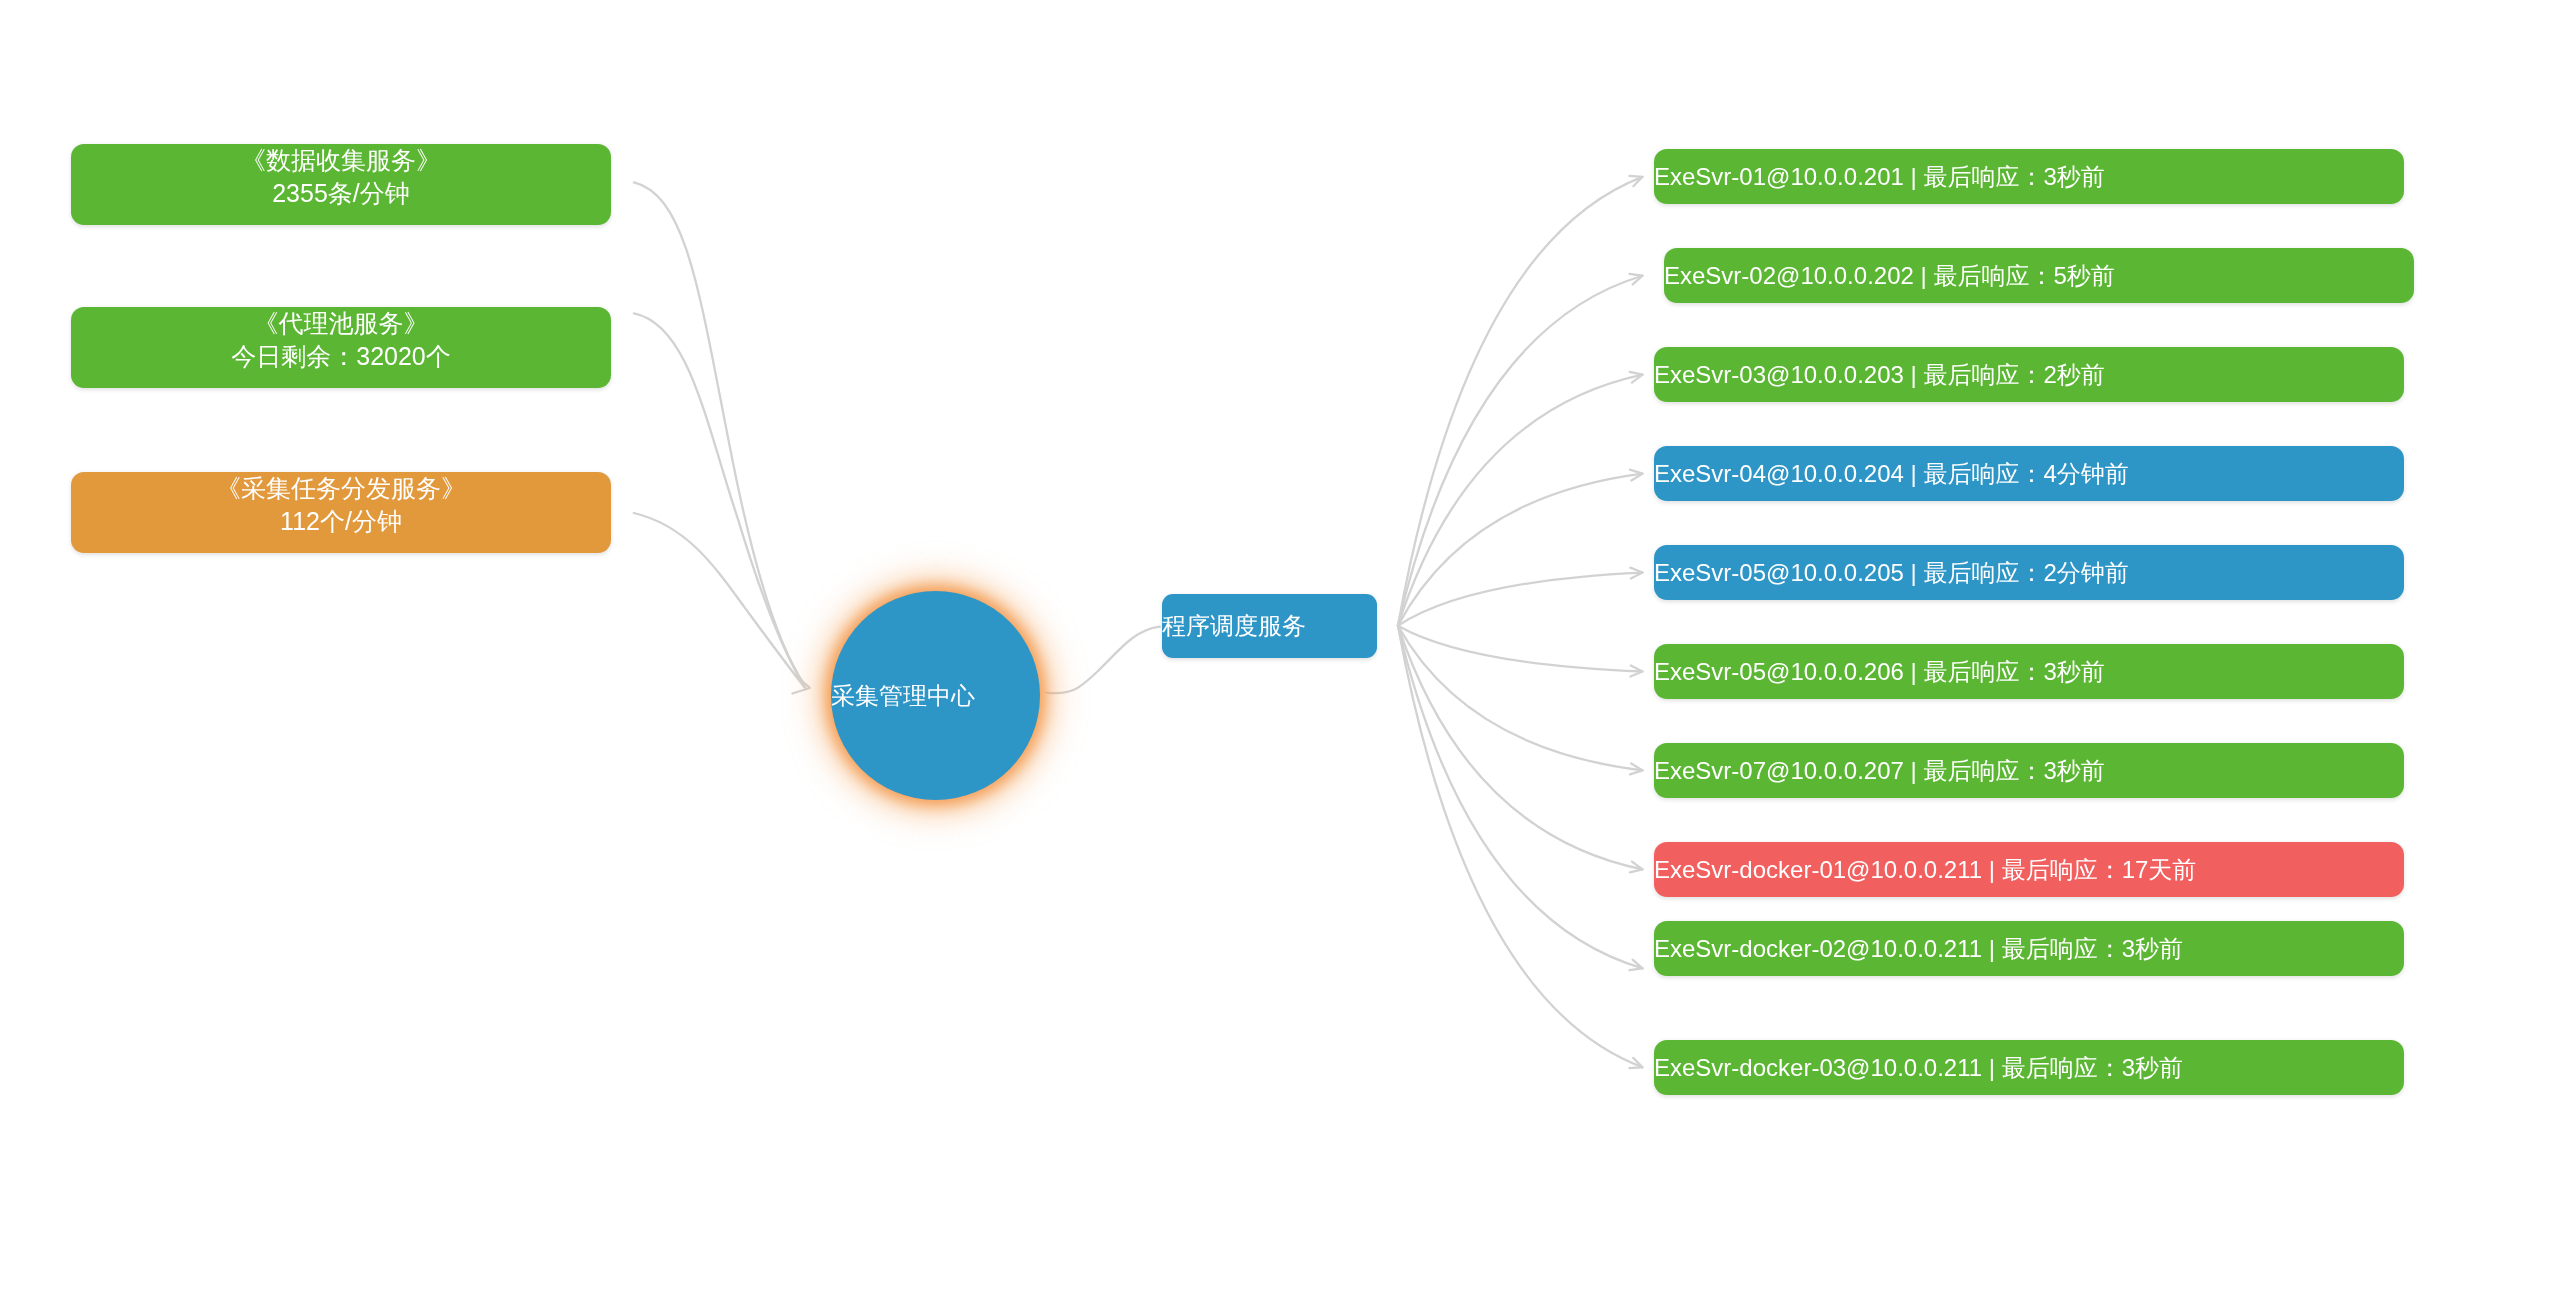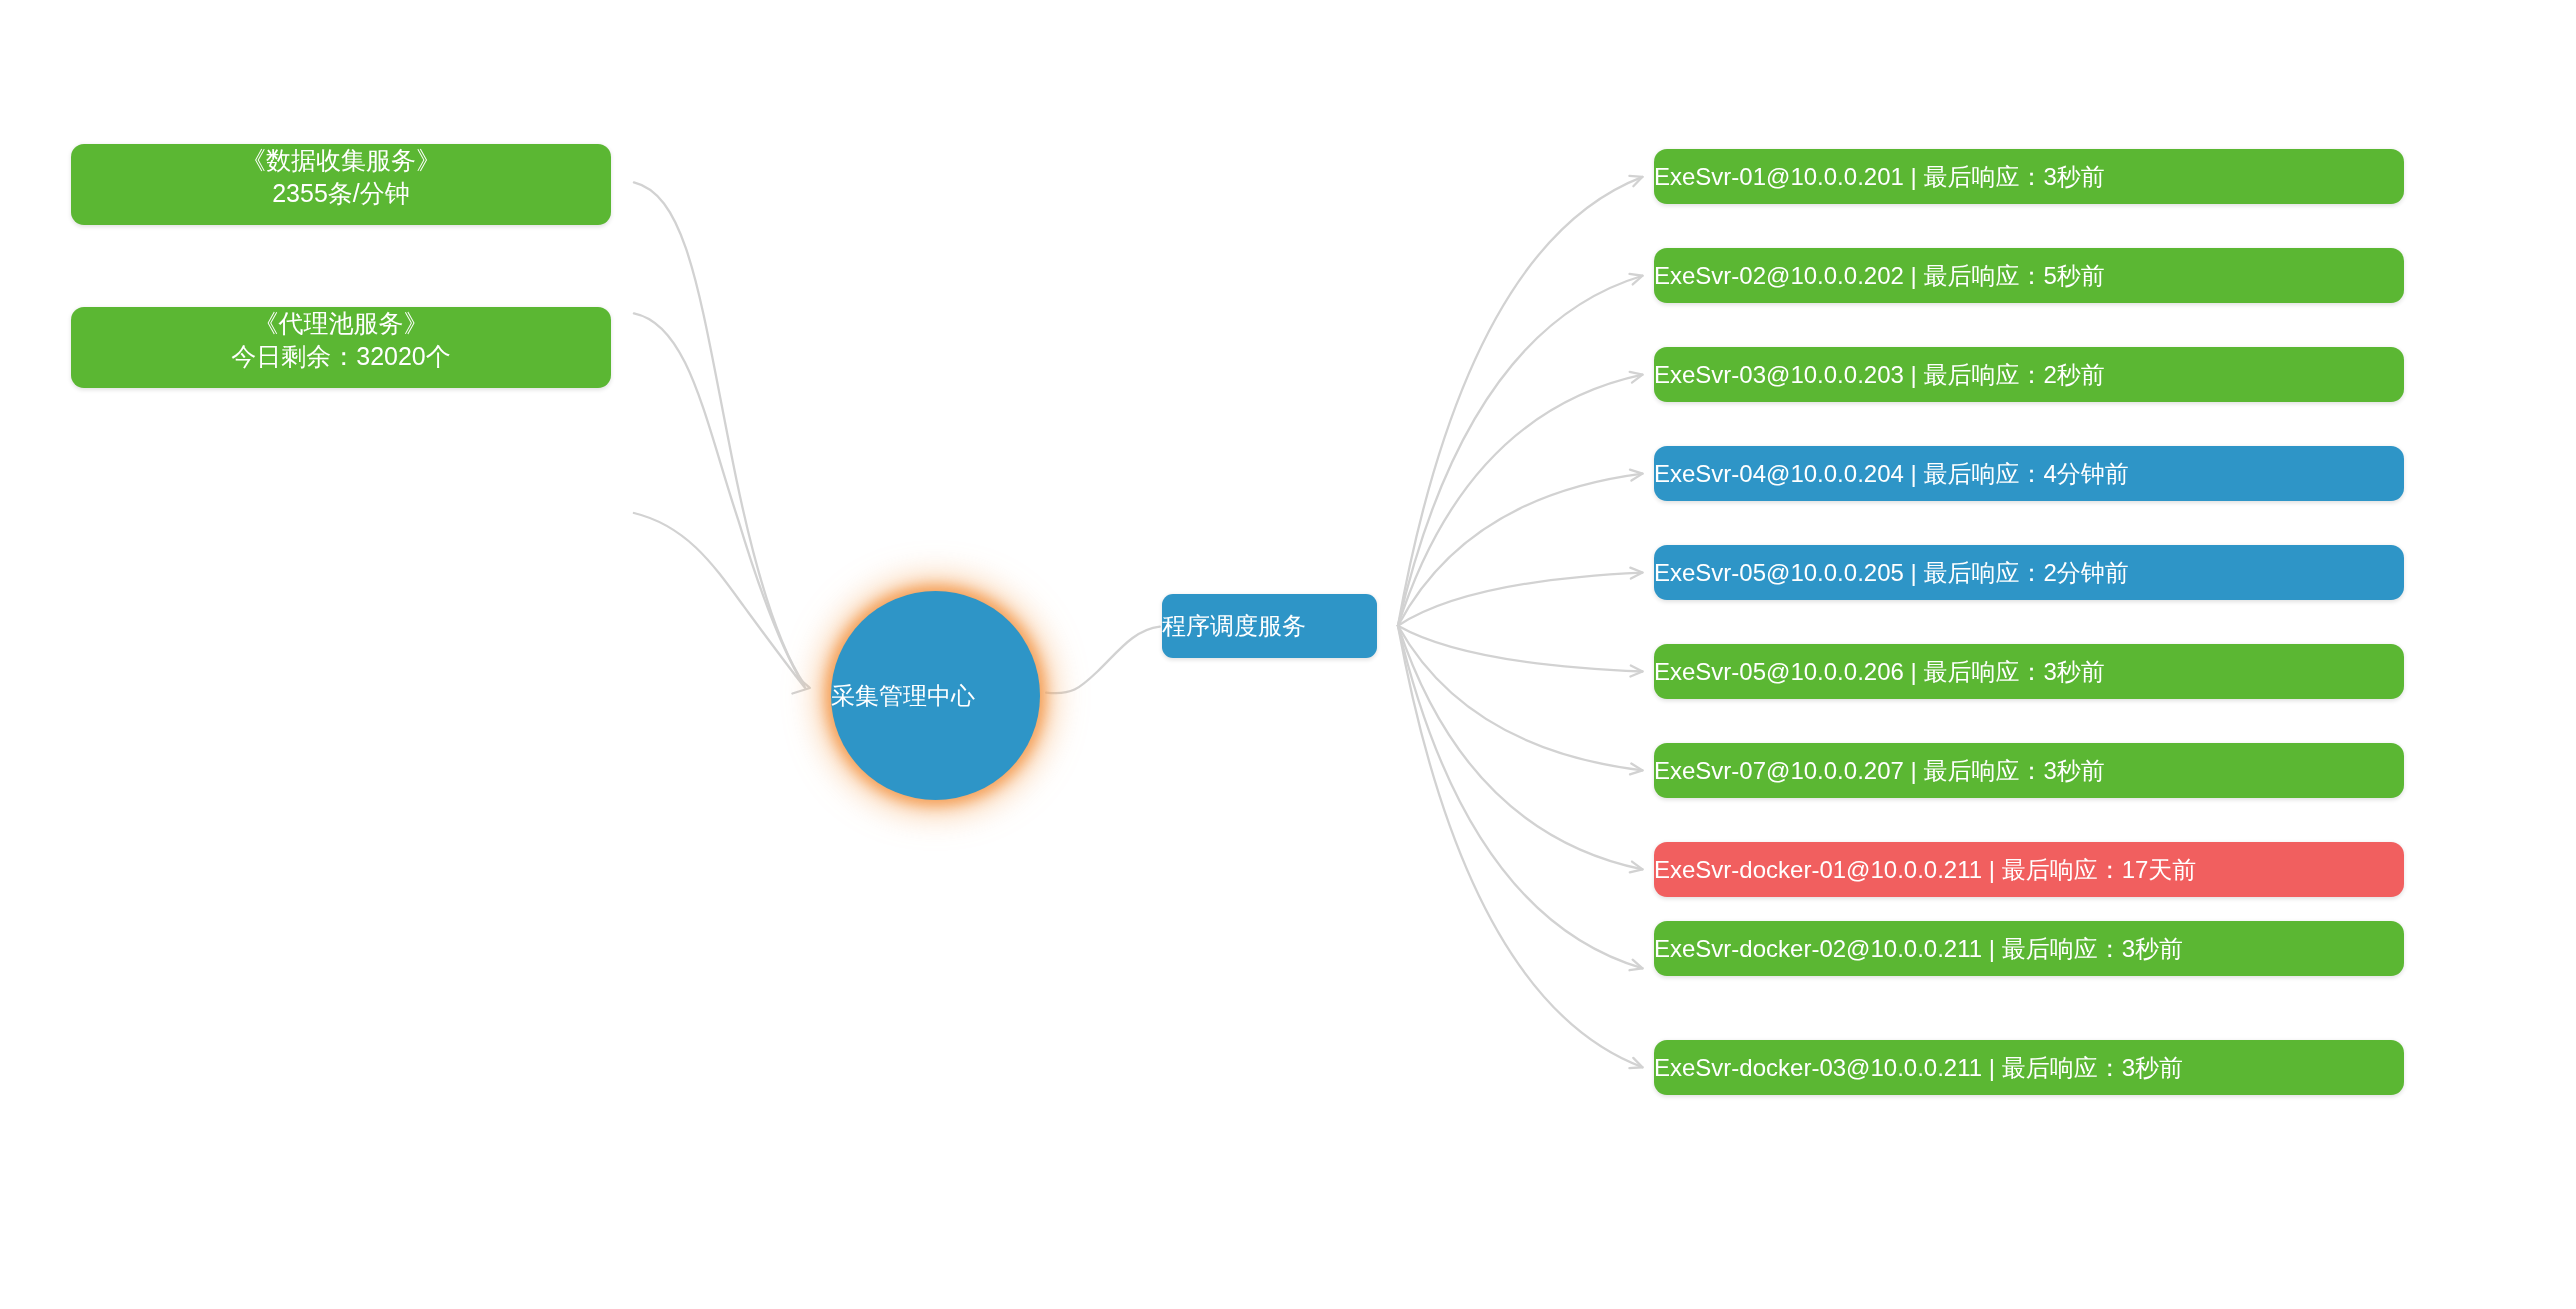--- a/index.html
+++ b/index.html
@@ -62,31 +62,35 @@
     </svg>
 
   <div class="node left-box" id="left-0" style="background: rgb(91, 183, 51);">
     <div>《数据收集服务》</div>
     <div>2355条/分钟</div>
   </div>
   <div class="node left-box" id="left-1" style="background: rgb(91, 183, 51);">
     <div>《代理池服务》</div>
     <div>今日剩余：32020个</div>
   </div>
+  <div class="node left-box" id="left-2" style="background: rgb(226, 153, 60);">
+    <div>《采集任务分发服务》</div>
+    <div>112个/分钟</div>
+  </div>
 
   <div class="node center-circle" style="background: rgb(46, 149, 199);">
     <div>采集管理中心</div>
   </div>
 
   <div class="node scheduler" style="background: rgb(46, 149, 199);">
     <div>程序调度服务</div>
   </div>
 
   <div class="node server-row" style="background: rgb(91, 183, 51); top: 149px;">ExeSvr-01@10.0.0.201 | 最后响应：3秒前</div>
-  <div class="node server-row" style="background: rgb(91, 183, 51); top: 248px;">ExeSvr-02@10.0.0.202 | 最后响应：5秒前</div>
+  <div class="node server-row" style="background: rgb(91, 183, 51); top: 248px; margin-left: 10px;">ExeSvr-02@10.0.0.202 | 最后响应：5秒前</div>
   <div class="node server-row" style="background: rgb(91, 183, 51); top: 347px;">ExeSvr-03@10.0.0.203 | 最后响应：2秒前</div>
   <div class="node server-row" style="background: rgb(46, 149, 199); top: 446px;">ExeSvr-04@10.0.0.204 | 最后响应：4分钟前</div>
   <div class="node server-row" style="background: rgb(46, 149, 199); top: 545px;">ExeSvr-05@10.0.0.205 | 最后响应：2分钟前</div>
   <div class="node server-row" style="background: rgb(91, 183, 51); top: 644px;">ExeSvr-05@10.0.0.206 | 最后响应：3秒前</div>
   <div class="node server-row" style="background: rgb(91, 183, 51); top: 743px;">ExeSvr-07@10.0.0.207 | 最后响应：3秒前</div>
   <div class="node server-row" style="background: rgb(241, 95, 95); top: 842px;">ExeSvr-docker-01@10.0.0.211 | 最后响应：17天前</div>
   <div class="node server-row" style="background: rgb(91, 183, 51); top: 921px;">ExeSvr-docker-02@10.0.0.211 | 最后响应：3秒前</div>
   <div class="node server-row" style="background: rgb(91, 183, 51); top: 1040px;">ExeSvr-docker-03@10.0.0.211 | 最后响应：3秒前</div>
 
 </div>

